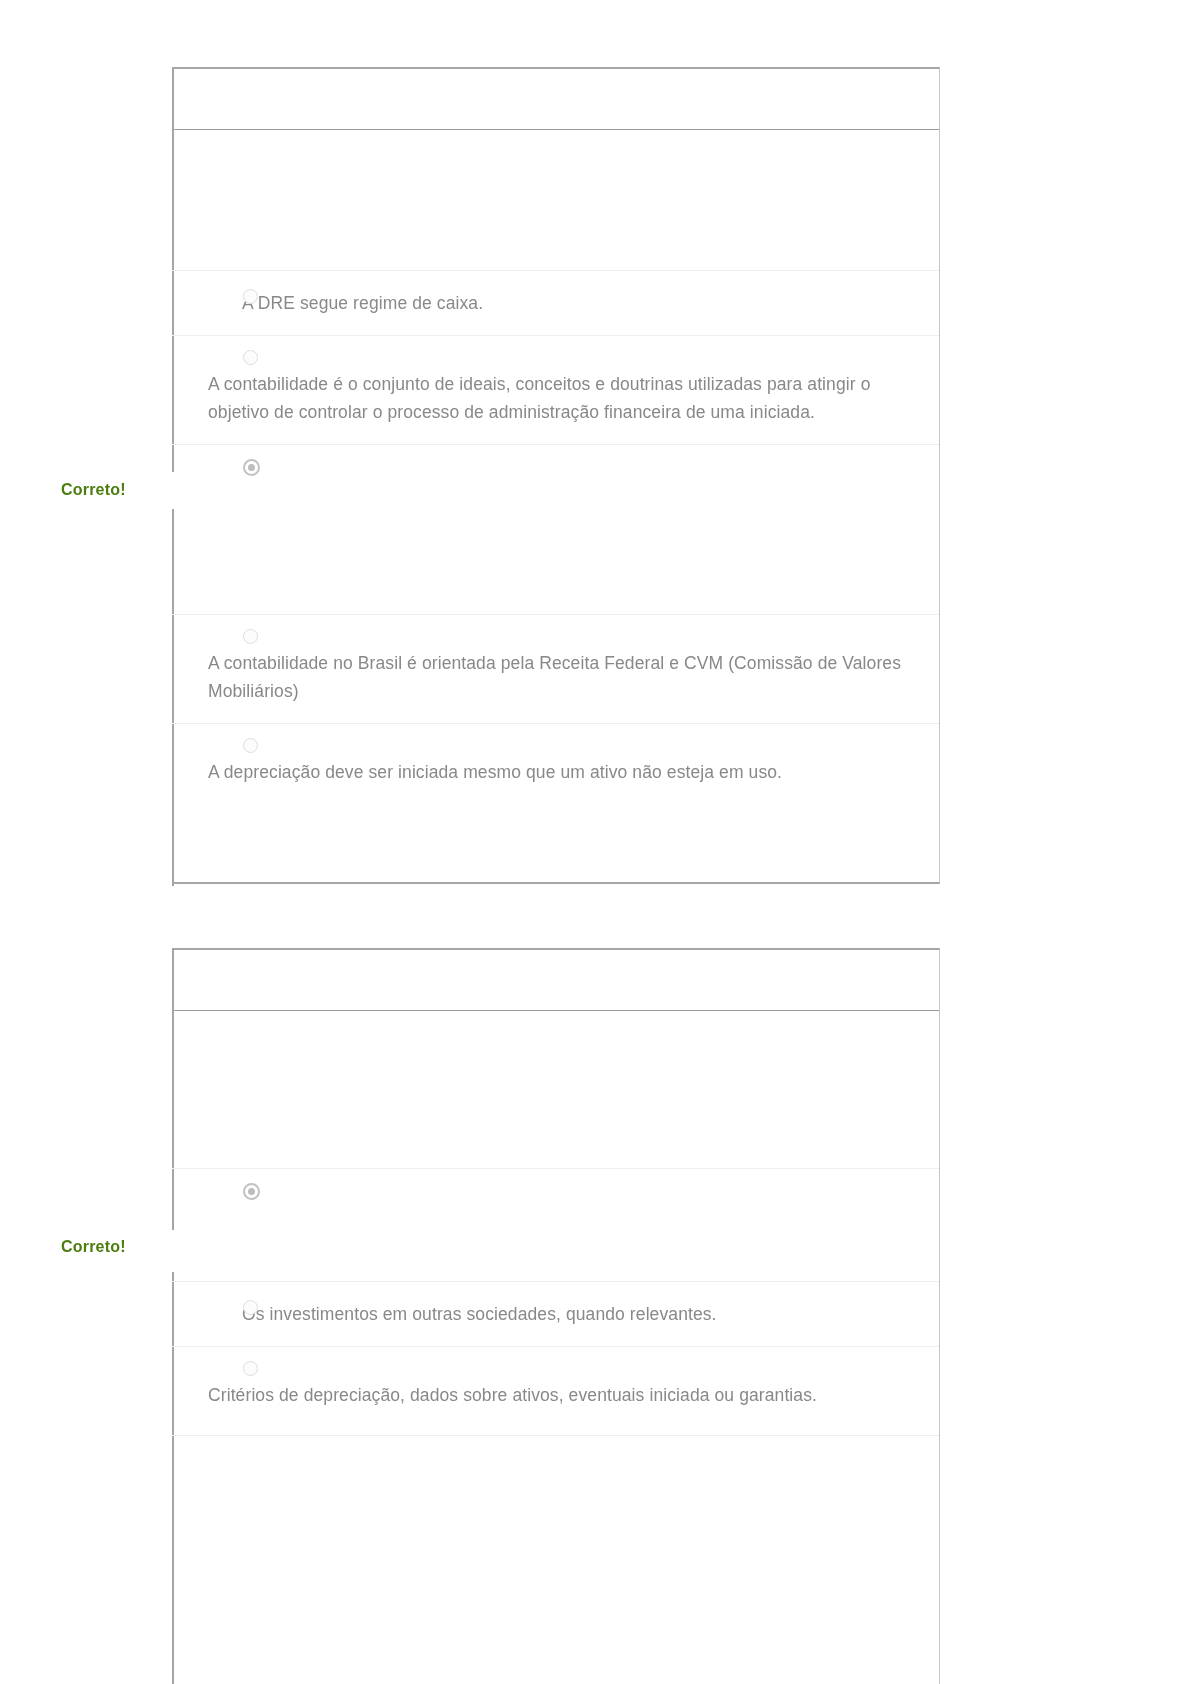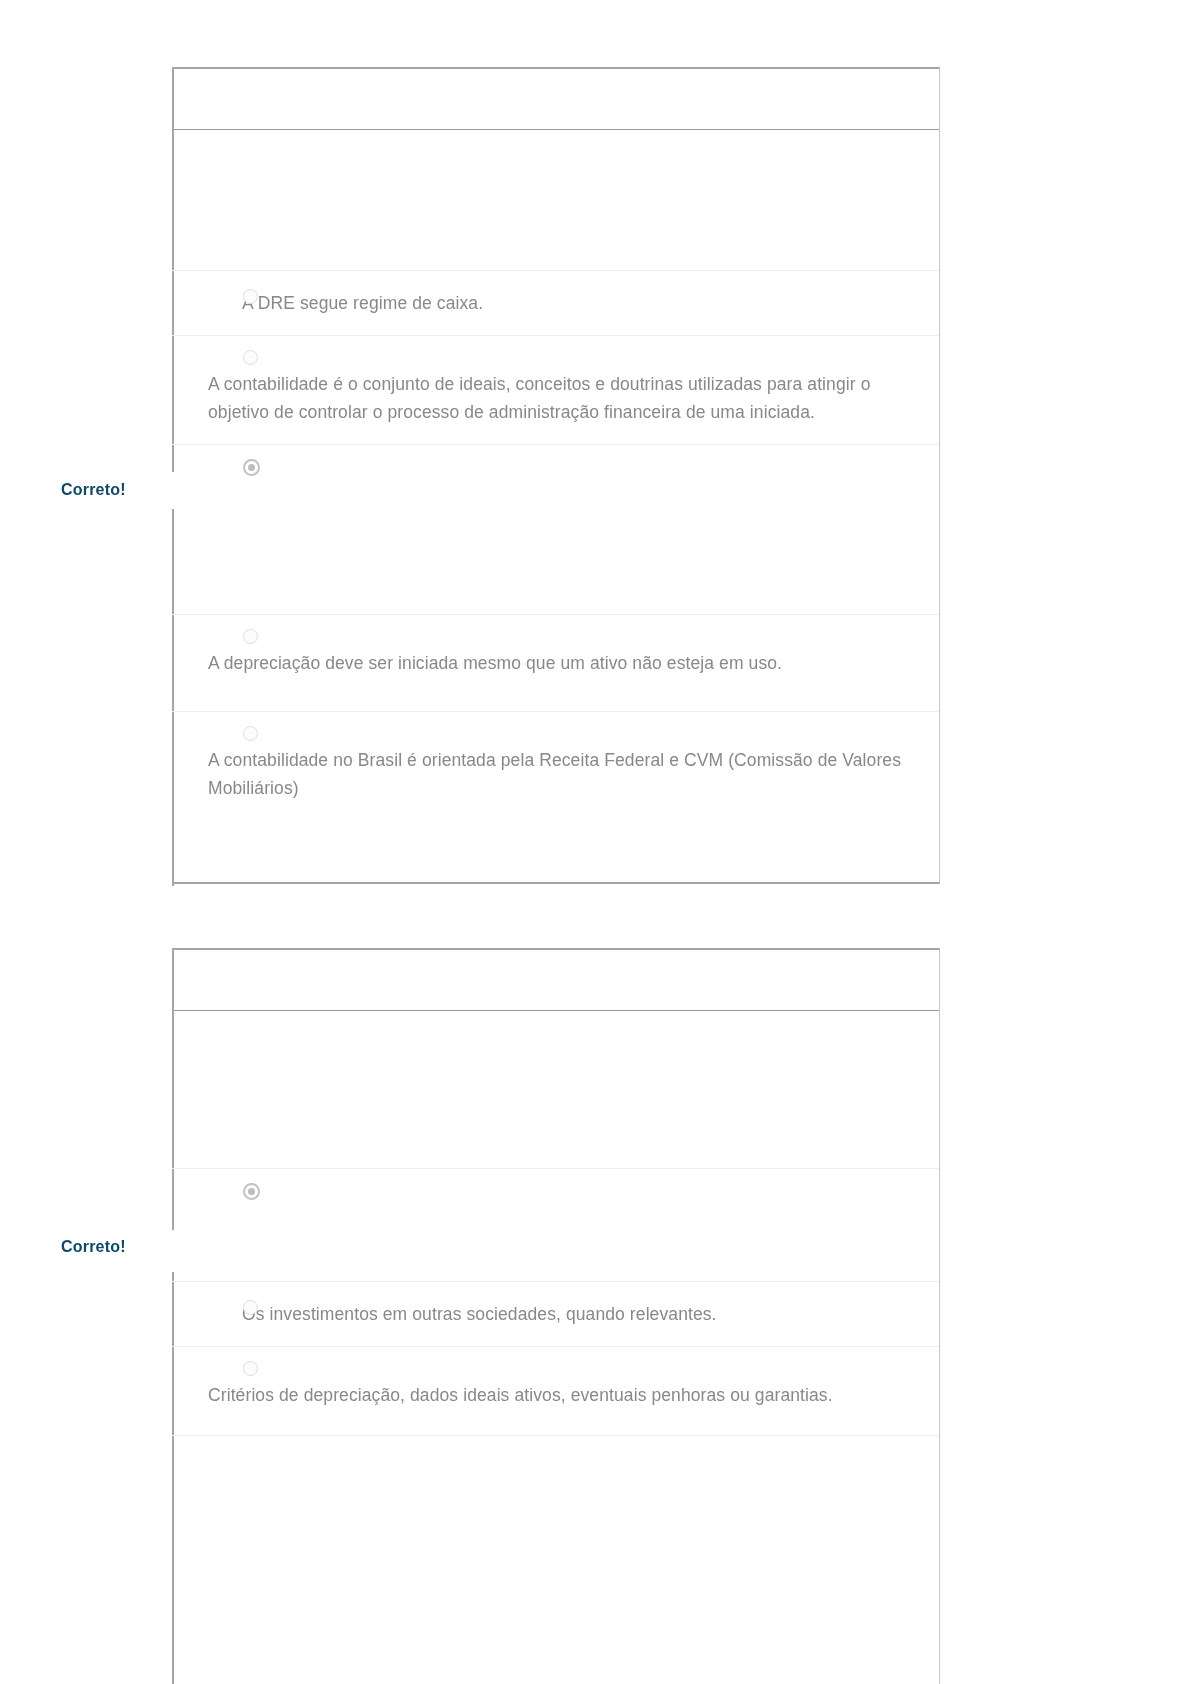--- a/index.html
+++ b/index.html
@@ -122,21 +122,21 @@
   }
 
   
   .correct-flag {
     position: absolute;
     left: 61px;
     width: 100px;
     text-align: left;
     font-size: 16px;
     font-weight: bold;
-    color: #0c4a6e;
+    color: #4d7c0f;
     letter-spacing: 0.2px;
   }
 </style>
 </head>
 <body>
 
 <div class="page">
 
   <div class="question-card q1">
 
@@ -162,28 +162,28 @@
         <li class="answer block">
           <span class="radio"></span>
           <span class="answer-text">A contabilidade é o conjunto de ideais, conceitos e doutrinas utilizadas para atingir o objetivo de controlar o processo de administração financeira de uma iniciada.</span>
         </li>
 
         <li class="answer block selected" style="height:170px;">
           <span class="radio"></span>
           <span class="answer-text"></span>
         </li>
 
+        <li class="answer block">
+          <span class="radio"></span>
+          <span class="answer-text">A contabilidade no Brasil é orientada pela Receita Federal e CVM (Comissão de Valores Mobiliários)</span>
+        </li>
+
         <li class="answer block" style="padding-bottom:34px;">
           <span class="radio"></span>
           <span class="answer-text">A depreciação deve ser iniciada mesmo que um ativo não esteja em uso.</span>
-        </li>
-
-        <li class="answer block">
-          <span class="radio"></span>
-          <span class="answer-text">A contabilidade no Brasil é orientada pela Receita Federal e CVM (Comissão de Valores Mobiliários)</span>
         </li>
 
       </ul>
     </div>
   </div>
 
   <div class="correct-flag" style="top:481px;">
     <span>Correto!</span>
   </div>
 
@@ -208,21 +208,21 @@
           <span class="answer-text"></span>
         </li>
 
         <li class="answer inline">
           <span class="radio"></span>
           <span class="answer-text">Os investimentos em outras sociedades, quando relevantes.</span>
         </li>
 
         <li class="answer block" style="padding-bottom:26px;">
           <span class="radio"></span>
-          <span class="answer-text">Critérios de depreciação, dados ideais ativos, eventuais penhoras ou garantias.</span>
+          <span class="answer-text">Critérios de depreciação, dados sobre ativos, eventuais iniciada ou garantias.</span>
         </li>
 
         <li class="answer blank" style="height:60px; padding:0;"></li>
 
       </ul>
     </div>
   </div>
 
   <div class="correct-flag" style="top:1238px;">
     <span>Correto!</span>

